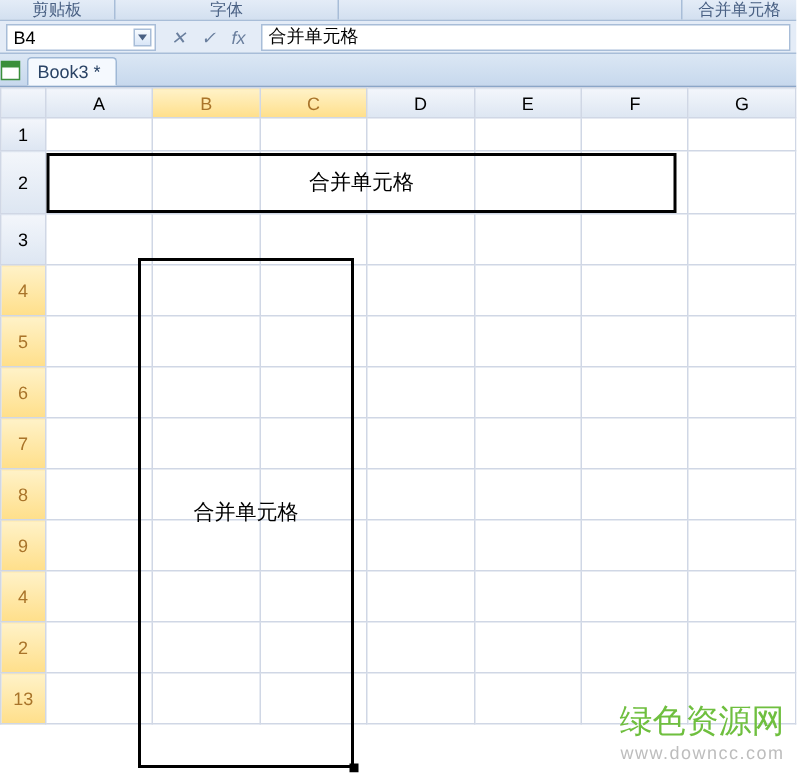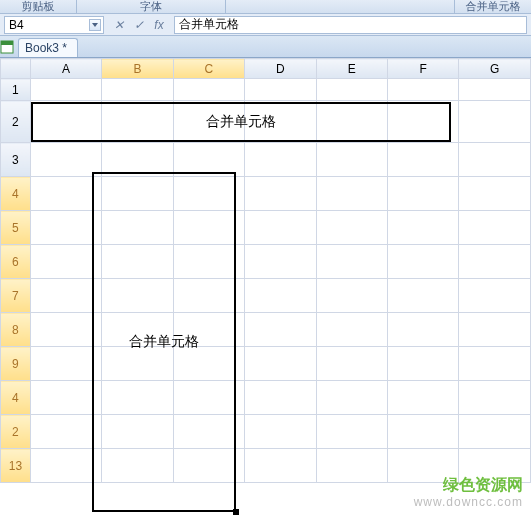--- a/index.html
+++ b/index.html
@@ -175,21 +175,21 @@
     width: 6px; height: 6px;
     background: #000;
   }
   .watermark {
     position: absolute;
     right: 8px;
     bottom: 6px;
     text-align: right;
     line-height: 1.2;
   }
-  .wm1 { color: #6fbf3f; font-size: 16px; font-weight: bold; }
+  .wm1 { color: #6fbf3f; font-size: 22px; font-weight: normal; }
   .wm2 { color: #bdbdbd; font-size: 12px; letter-spacing: 1px; }
 </style>
 </head>
 <body>
 
 <div class="ribbon-bottom">
   <div class="rib-lbl" style="width:76px">剪贴板</div>
   <div class="rib-sep"></div>
   <div class="rib-lbl" style="width:148px">字体</div>
   <div class="rib-sep"></div>

